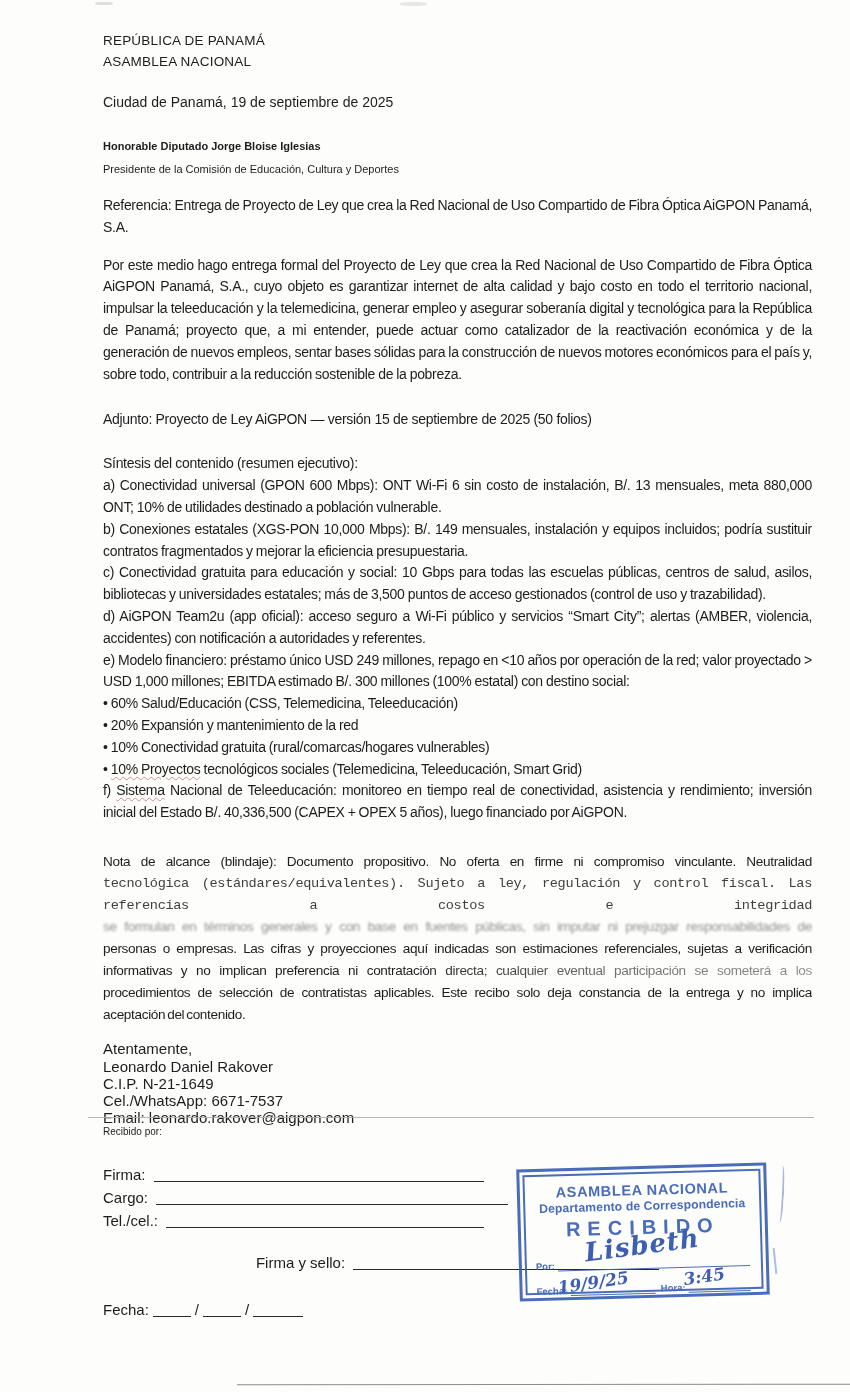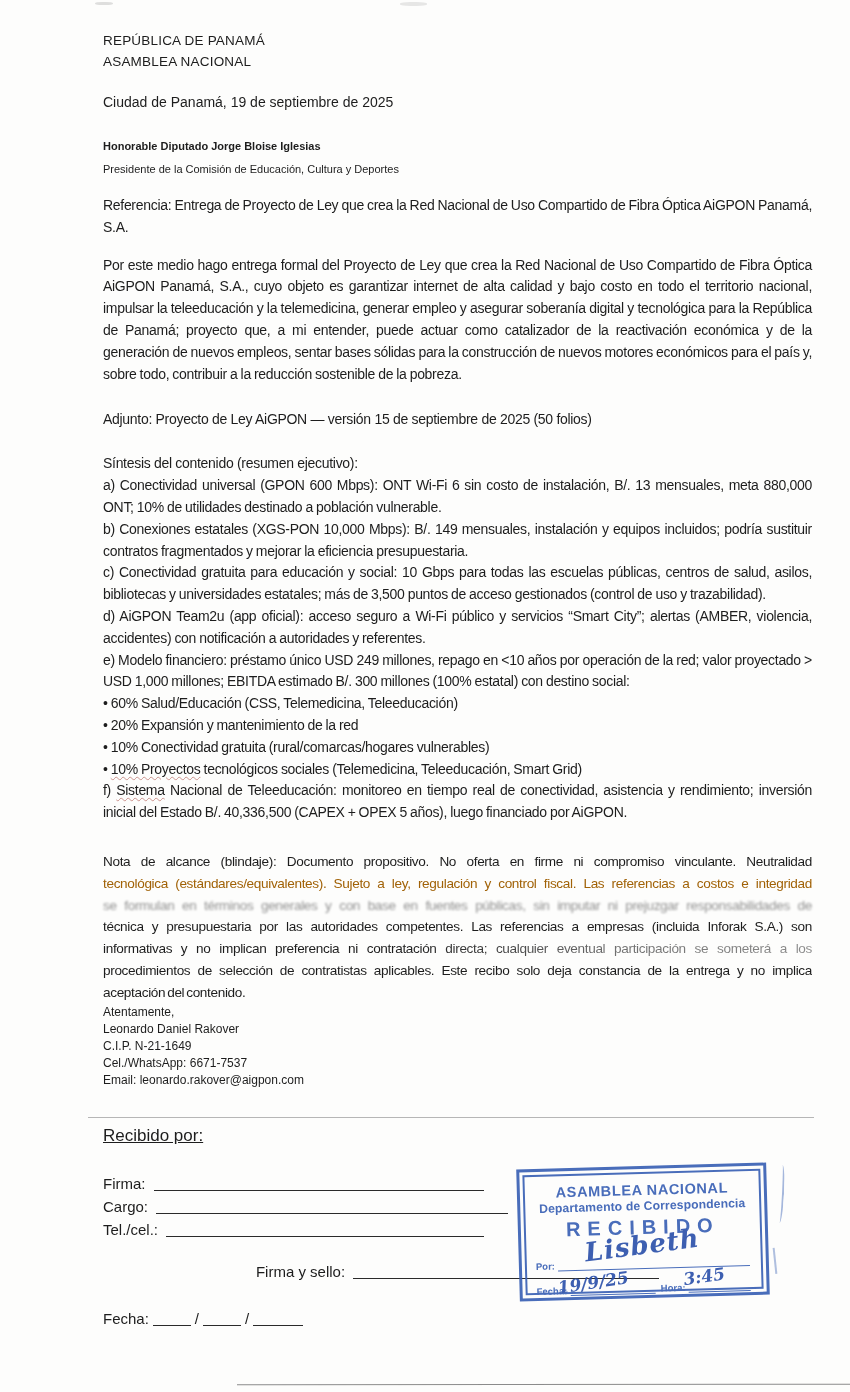--- a/index.html
+++ b/index.html
@@ -30,30 +30,30 @@
   .attachment{margin-top:26px;font-size:14px;letter-spacing:-0.3px;}
   .summary{margin-top:26px;}
   .summary-heading{font-size:14px;line-height:21.8px;letter-spacing:-0.3px;}
   .wavy{text-decoration:underline;text-decoration-style:wavy;text-decoration-color:rgba(165,70,60,0.55);text-decoration-thickness:1px;text-underline-offset:2px;}
   .nota{margin-top:27px;}
   .jline{
     font-size:13.6px;line-height:21.8px;letter-spacing:-0.35px;word-spacing:-1.5px;
     text-align:justify;text-align-last:justify;overflow:hidden;white-space:normal;
   }
   .jline.last{text-align-last:left;}
-  .fade1{color:#a16207;filter:blur(0.4px);}
+  .fade1{color:#404040;filter:blur(0.4px);font-family:Liberation Mono, monospace;}
   .fade2{color:#929292;filter:blur(0.8px);}
   .fade-right{
     background:linear-gradient(90deg,#1d1d1d 0%,#1d1d1d 42%,#6f6f6f 72%,#8c8c8c 100%);
     -webkit-background-clip:text;background-clip:text;color:transparent;
   }
-  .closing{font-size:12px;line-height:17.2px;}
+  .closing{margin-top:15px;font-size:15px;line-height:17.2px;}
   .divider{position:absolute;left:88px;top:1117px;width:726px;height:0;border-top:1.2px solid #aeaeae;opacity:0.9;}
   .bottom{position:absolute;left:103px;top:1126px;width:709px;font-size:15px;}
-  .receipt-heading{font-size:17px;text-decoration:underline;}
+  .receipt-heading{font-size:10px;}
   .frow{margin-top:0;line-height:23px;white-space:nowrap;}
   .frow.first{margin-top:26px;}
   .frow.sig-row{margin-top:19px;text-align:center;}
   .frow.date-row{margin-top:24px;}
   .uline{display:inline-block;border-bottom:1.4px solid #2a2a2a;height:13px;vertical-align:baseline;transform:translateY(2px);}
   .u-name{width:330px;margin-left:8px;}
   .u-cargo{width:352px;margin-left:8px;}
   .u-tel{width:318px;margin-left:8px;}
   .u-firma{width:306px;margin-left:8px;}
   .u-d1{width:38px;margin:0 4px;}
@@ -123,21 +123,21 @@
       <p class="para">• 20% Expansión y mantenimiento de la red</p>
       <p class="para">• 10% Conectividad gratuita (rural/comarcas/hogares vulnerables)</p>
       <p class="para"><span>• </span><span class="wavy">10% Proyectos</span><span> tecnológicos sociales (Telemedicina, Teleeducación, Smart Grid)</span></p>
       <p class="para"><span>f) </span><span class="wavy">Sistema</span><span> Nacional de Teleeducación: monitoreo en tiempo real de conectividad, asistencia y rendimiento; inversión inicial del Estado B/. 40,336,500 (CAPEX + OPEX 5 años), luego financiado por AiGPON.</span></p>
     </div>
 
     <div class="nota">
       <div class="jline">Nota de alcance (blindaje): Documento propositivo. No oferta en firme ni compromiso vinculante. Neutralidad</div>
       <div class="jline fade1">tecnológica (estándares/equivalentes). Sujeto a ley, regulación y control fiscal. Las referencias a costos e integridad</div>
       <div class="jline fade2">se formulan en términos generales y con base en fuentes públicas, sin imputar ni prejuzgar responsabilidades de</div>
-      <div class="jline">técnica y presupuestaria por las autoridades competentes. Las referencias a empresas (incluida Inforak S.A.) son</div>
+      <div class="jline">personas o empresas. Las cifras y proyecciones aquí indicadas son estimaciones referenciales, sujetas a verificación</div>
       <div class="jline fade-right">informativas y no implican preferencia ni contratación directa; cualquier eventual participación se someterá a los</div>
       <div class="jline">procedimientos de selección de contratistas aplicables. Este recibo solo deja constancia de la entrega y no implica</div>
       <div class="jline last">aceptación del contenido.</div>
     </div>
 
     <div class="closing">
       <div>Atentamente,</div>
       <div>Leonardo Daniel Rakover</div>
       <div>C.I.P. N-21-1649</div>
       <div>Cel./WhatsApp: 6671-7537</div>

